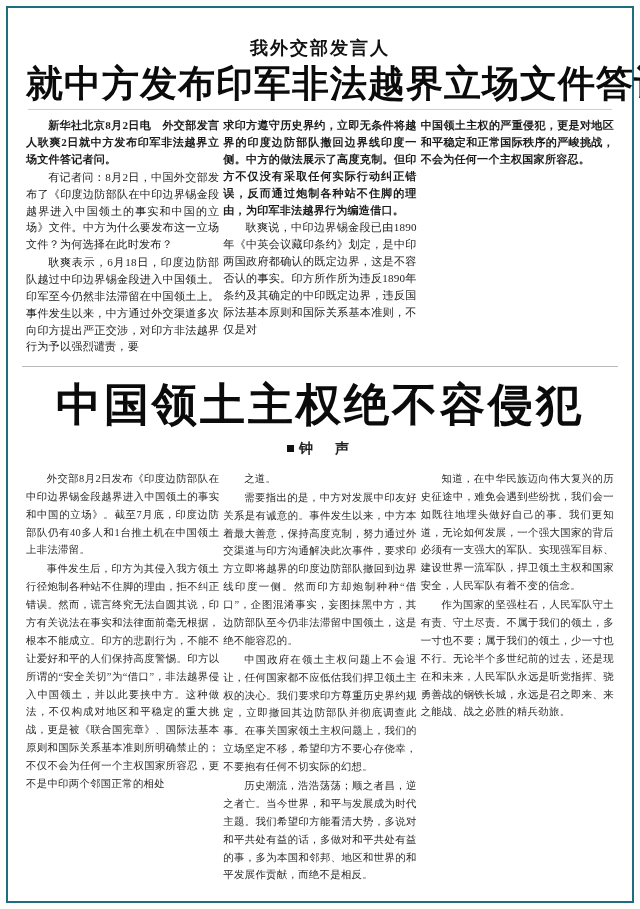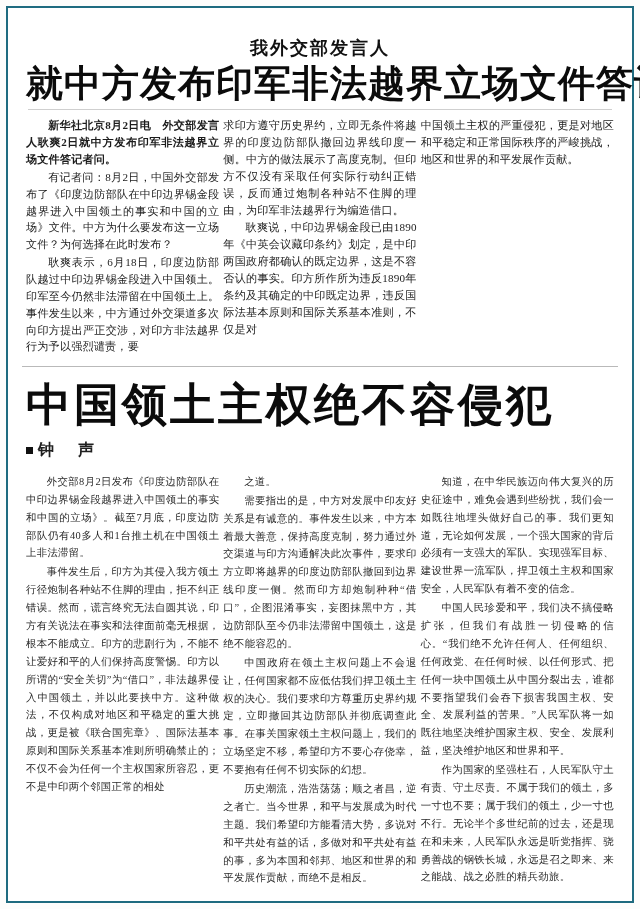--- a/index.html
+++ b/index.html
@@ -64,45 +64,46 @@
   .body1{
     font-family:"Liberation Serif","DejaVu Serif",serif;
     font-size:11.1px;
     line-height:1.52;
     text-align:justify;
     text-justify:inter-ideograph;
     color:#1c1c1c;
     letter-spacing:.2px;
   }
   .body1 p{margin:0 0 1px 0;text-indent:2em;}
-  .body1 p.noind{text-indent:0;}
+  .body1 p.noind{text-indent:0;font-weight:bold;}
   .lead{font-weight:700;}
 
   
   .art-divider{
     margin:10px 2px 4px 2px;
     border-top:1px solid #b9b9b9;
     height:0;
   }
 
   
   .art2{padding:0 6px;}
   .headline2{
-    text-align:left;
+    text-align:center;
     font-family:"Liberation Sans","DejaVu Sans",sans-serif;
     font-weight:700;
     font-size:45px;
     line-height:1.08;
     letter-spacing:3px;
     color:#0b0b0b;
     margin:10px 0 4px 0;
     white-space:nowrap;
   }
   .byline{
-    font-size:16px;
+    text-align:center;
+    font-size:14px;
     letter-spacing:4px;
     color:#1f1f1f;
     margin:10px 0 12px 0;
     font-family:Liberation Serif, serif;
     font-weight:700;
   }
   .byline .sq{
     display:inline-block;
     width:7px;height:7px;
     background:#111;
@@ -148,21 +149,21 @@
 
         <div class="col">
           <div class="body1">
             <p class="noind">求印方遵守历史界约，立即无条件将越界的印度边防部队撤回边界线印度一侧。中方的做法展示了高度克制。但印方不仅没有采取任何实际行动纠正错误，反而通过炮制各种站不住脚的理由，为印军非法越界行为编造借口。</p>
             <p>耿爽说，中印边界锡金段已由1890年《中英会议藏印条约》划定，是中印两国政府都确认的既定边界，这是不容否认的事实。印方所作所为违反1890年条约及其确定的中印既定边界，违反国际法基本原则和国际关系基本准则，不仅是对</p>
           </div>
         </div>
 
         <div class="col">
           <div class="body1">
-            <p class="noind">中国领土主权的严重侵犯，更是对地区和平稳定和正常国际秩序的严峻挑战，地区和世界的和平发展作贡献。</p>
+            <p class="noind">中国领土主权的严重侵犯，更是对地区和平稳定和正常国际秩序的严峻挑战，不会为任何一个主权国家所容忍。</p>
           </div>
         </div>
 
       </div>
     </div>
 
     <div class="art-divider"></div>
 
     <div class="art2">
 
@@ -187,21 +188,20 @@
             <p>需要指出的是，中方对发展中印友好关系是有诚意的。事件发生以来，中方本着最大善意，保持高度克制，努力通过外交渠道与印方沟通解决此次事件，要求印方立即将越界的印度边防部队撤回到边界线印度一侧。然而印方却炮制种种“借口”，企图混淆事实，妄图抹黑中方，其边防部队至今仍非法滞留中国领土，这是绝不能容忍的。</p>
             <p>中国政府在领土主权问题上不会退让，任何国家都不应低估我们捍卫领土主权的决心。我们要求印方尊重历史界约规定，立即撤回其边防部队并彻底调查此事。在事关国家领土主权问题上，我们的立场坚定不移，希望印方不要心存侥幸，不要抱有任何不切实际的幻想。</p>
             <p>历史潮流，浩浩荡荡；顺之者昌，逆之者亡。当今世界，和平与发展成为时代主题。我们希望印方能看清大势，多说对和平共处有益的话，多做对和平共处有益的事，多为本国和邻邦、地区和世界的和平发展作贡献，而绝不是相反。</p>
 
           </div>
         </div>
 
         <div class="col">
           <div class="body2">
             <p class="noind">知道，在中华民族迈向伟大复兴的历史征途中，难免会遇到些纷扰，我们会一如既往地埋头做好自己的事。我们更知道，无论如何发展，一个强大国家的背后必须有一支强大的军队。实现强军目标、建设世界一流军队，捍卫领土主权和国家安全，人民军队有着不变的信念。</p>
-            <p>中国人民珍爱和平，我们决不搞侵略扩张，但我们有战胜一切侵略的信心。“我们绝不允许任何人、任何组织、任何政党、在任何时候、以任何形式、把任何一块中国领土从中国分裂出去，谁都不要指望我们会吞下损害我国主权、安全、发展利益的苦果。”人民军队将一如既往地坚决维护国家主权、安全、发展利益，坚决维护地区和世界和平。</p>
             <p>作为国家的坚强柱石，人民军队守土有责、守土尽责。不属于我们的领土，多一寸也不要；属于我们的领土，少一寸也不行。无论半个多世纪前的过去，还是现在和未来，人民军队永远是听党指挥、骁勇善战的钢铁长城，永远是召之即来、来之能战、战之必胜的精兵劲旅。</p>
           </div>
         </div>
 
       </div>
     </div>
 
     <div class="spacer"></div>
 
   </div>

